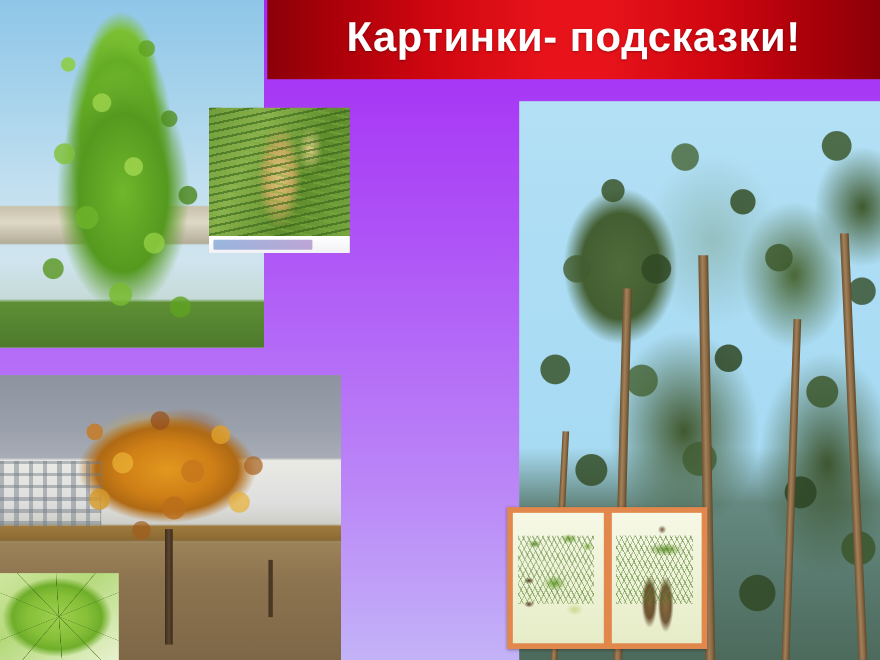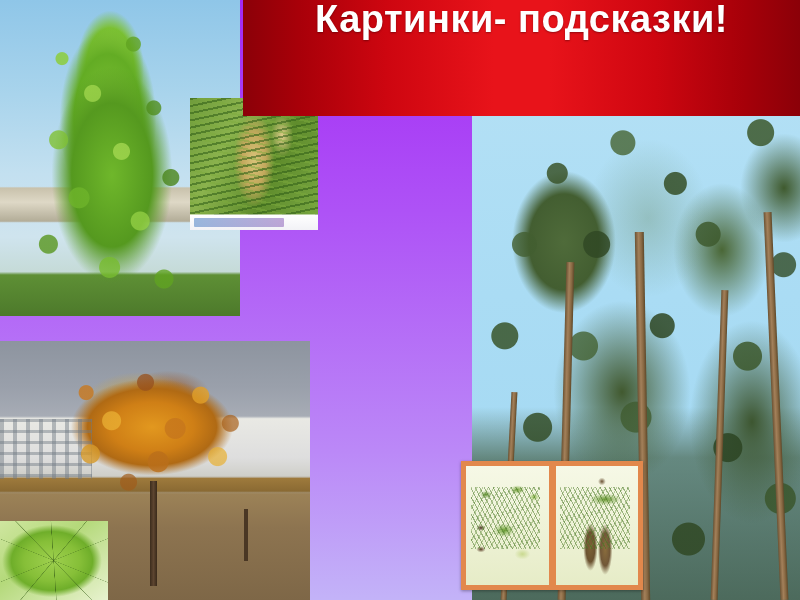--- a/index.html
+++ b/index.html
@@ -15,27 +15,27 @@
     font-family: "Liberation Sans", sans-serif;
     background: linear-gradient(to bottom, #A329F5 0%, #AE52F6 35%, #BB88F7 75%, #C3B3F8 100%);
   }
 
   
   #title-banner {
     position: absolute;
     left: 243px;
     top: 0;
     width: 557px;
-    height: 116px;
+    height: 72px;
     background: linear-gradient(to right,
         #8B0008 0%, #A80009 10%, #CE0610 26%,
         #E8131A 45%, #E8131A 55%, #CE0610 74%,
         #A60009 90%, #8B0008 100%);
     display: flex;
-    align-items: flex-start;
+    align-items: center;
     justify-content: center;
     z-index: 40;
   }
   #title-text {
     color: #ffffff;
     font-size: 38px;
     font-weight: bold;
     letter-spacing: 0.5px;
     white-space: nowrap;
     text-shadow: 0 1px 2px rgba(0,0,0,0.35);

